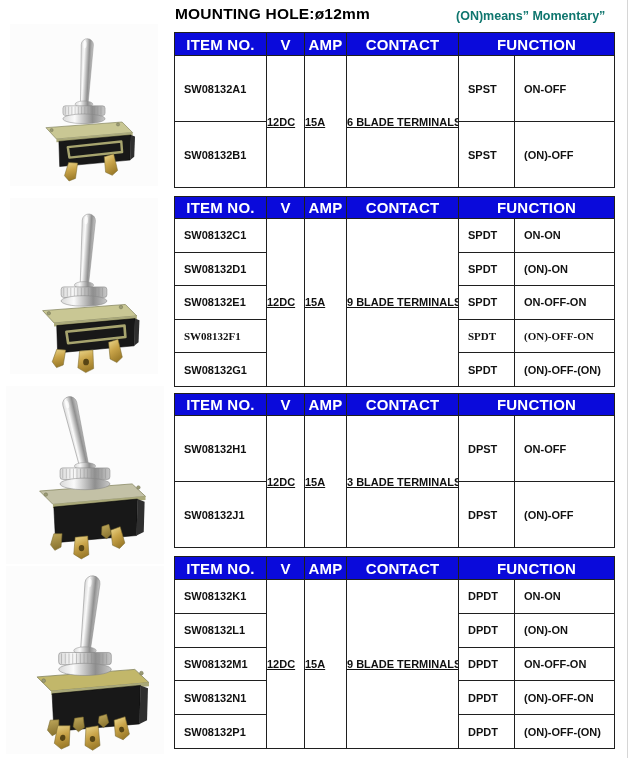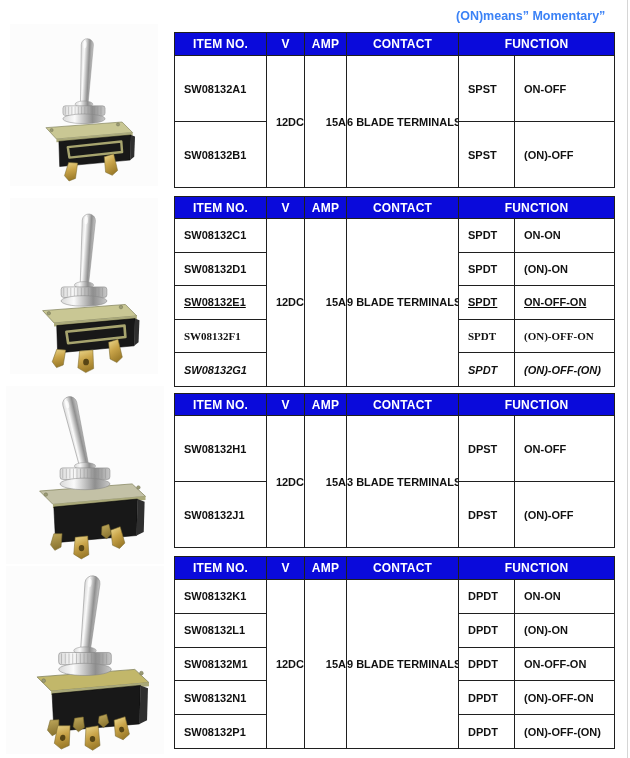--- a/index.html
+++ b/index.html
@@ -7,42 +7,43 @@
     position:relative;width:630px;height:758px;background:var(--pagebg,#fff);
     font-family:"Liberation Sans","DejaVu Sans",sans-serif;overflow:hidden;
   }
   .edge-line{position:absolute;top:0;right:2px;width:1px;height:100%;background:#d6d6d6;}
   .title{
     position:absolute;left:175px;top:5px;font-size:15.5px;font-weight:bold;
     color:#000;white-space:nowrap;letter-spacing:.2px;
   }
   .note{
     position:absolute;left:456px;top:9px;font-size:12.5px;font-weight:bold;
-    color:#3b82f6;white-space:nowrap;
+    color:#0f766e;white-space:nowrap;
   }
   .tblhost{position:absolute;left:174px;width:440px;}
   table{border-collapse:collapse;table-layout:fixed;width:440px;}
   th,td{
     border:1px solid var(--border,#1f1f1f);
     font-size:11px;font-weight:bold;color:var(--celltext,#111);
     padding:0;overflow:hidden;white-space:nowrap;vertical-align:middle;
   }
   thead th{
     background:var(--hbg,#0a0adb);color:var(--htxt,#fff);
-    text-align:center;font-size:12px;letter-spacing:.2px;
+    text-align:center;font-size:15px;letter-spacing:.2px;
   }
-  td.c{text-align:right;}
+  td.c{text-align:left;text-decoration:underline;}
   td.l{text-align:left;padding-left:9px;}
   .photo{position:absolute;background:#fcfcfc;}
   .photo svg{display:block;width:100%;height:100%;}
 </style>
 </head>
 <body>
 
 <div class="page">
+  <div class="title">MOUNTING HOLE:ø12mm</div>
   <div class="note">(ON)means” Momentary”</div>
 
   <div class="photo" id="photo-0" style="left: 10px; top: 24px; width: 148px; height: 162px;">
       <svg viewBox="0 0 150 200" preserveAspectRatio="xMidYMid meet" role="img">
   <defs>
     <linearGradient id="gc0" x1="0" y1="0" x2="1" y2="0">
       <stop offset="0" stop-color="#dadada"></stop>
             <stop offset="0.28" stop-color="#fafafa"></stop>
       <stop offset="0.7" stop-color="#8f8f8f"></stop>
             <stop offset="1" stop-color="#c8c8c8"></stop>
@@ -341,31 +342,31 @@
             <td class="c" rowspan="5">15A</td>
             <td class="c" rowspan="5">9 BLADE TERMINALS</td>
             <td class="l">SPDT</td>
             <td class="l">ON-ON</td>
           </tr>
           <tr style="height: 33.6px;">
             <td class="l">SW08132D1</td>
             <td class="l">SPDT</td>
             <td class="l">(ON)-ON</td>
           </tr>
-          <tr style="height: 33.6px; text-decoration: underline;">
+          <tr style="height: 33.6px;">
             <td class="l">SW08132E1</td>
             <td class="l">SPDT</td>
             <td class="l">ON-OFF-ON</td>
           </tr>
           <tr style="height: 33.6px; font-family: Liberation Serif, serif;">
             <td class="l">SW08132F1</td>
             <td class="l">SPDT</td>
             <td class="l">(ON)-OFF-ON</td>
           </tr>
-          <tr style="height: 33.6px; font-style: italic;">
+          <tr style="height: 33.6px;">
             <td class="l">SW08132G1</td>
             <td class="l">SPDT</td>
             <td class="l">(ON)-OFF-(ON)</td>
           </tr>
         </tbody>
       </table>
     </div>
   <div class="tblhost" id="tbl-2" style="top: 393px;">
       <table>
         <colgroup>

